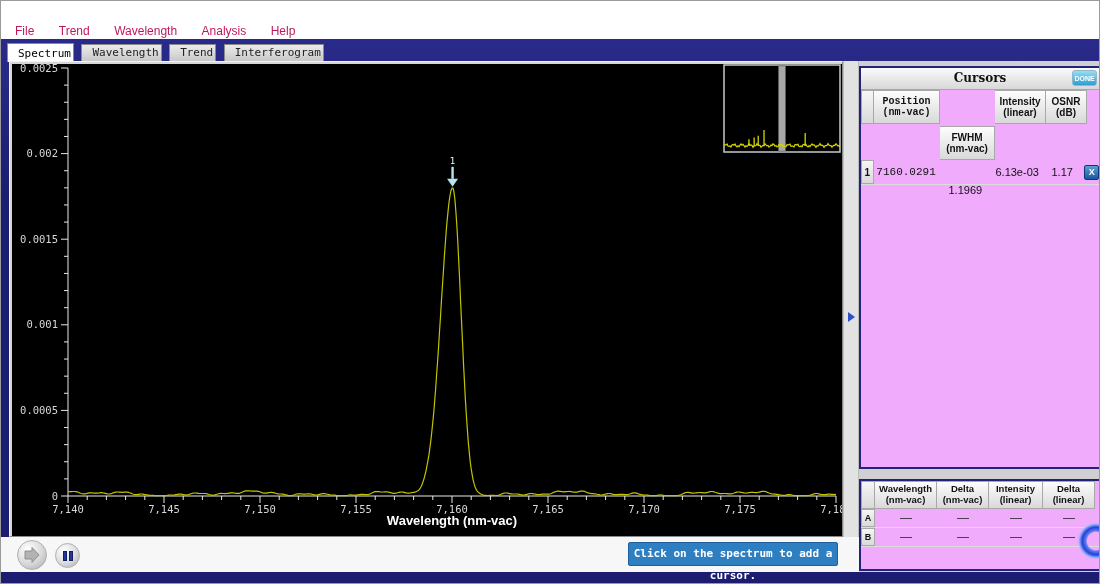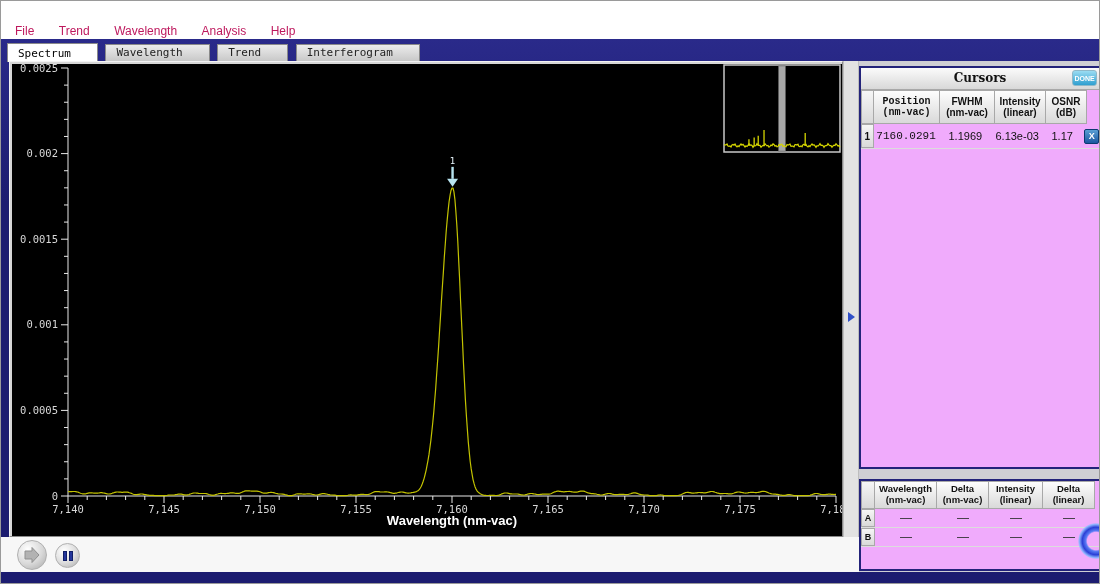--- a/index.html
+++ b/index.html
@@ -14,21 +14,21 @@
   .win-controls{position:absolute;right:8px;top:0;height:20px;display:flex;gap:26px;align-items:center;}
   .win-btn{color:#9a9a9a;font-size:12px;line-height:20px;width:14px;text-align:center;}
   
   .menubar{position:absolute;left:0;top:20px;width:1100px;height:18px;background:#ffffff;}
   .menu-item{display:inline-block;margin-left:8px;padding:0 6px;font-size:12px;color:#be185d;line-height:18px;}
   
   .navy{position:absolute;left:0;top:38px;width:1100px;height:546px;
         background:linear-gradient(#2a2a8a,#1c1c70 30%,#1c1c70);}
   
   .tabbar{position:absolute;left:6px;top:42px;height:18px;}
-  .tab{display:inline-block;height:16px;line-height:16px;padding:1px 26px 0 10px;margin-right:3px;
+  .tab{display:inline-block;height:16px;line-height:16px;padding:1px 2px 0 10px;margin-right:3px;
        background:linear-gradient(#ececec,#c6c6c6);border:1px solid #8a8a8a;border-bottom:none;
        font:11px "DejaVu Sans Mono",monospace;color:#222;vertical-align:bottom;text-align:center;}
   .tab.active{background:#ffffff;height:17px;line-height:17px;color:#000;}
   
   .plot-frame{position:absolute;left:8px;top:60px;width:834px;height:476px;background:#d6d6d6;
               border-top:1px solid #f2f2f2;border-left:1px solid #f2f2f2;
               border-right:1px solid #8a8a8a;border-bottom:1px solid #8a8a8a;box-sizing:border-box;}
   #spectrum-svg{position:absolute;left:2px;top:2px;background:#000;}
   
   .splitter{position:absolute;left:842px;top:60px;width:16px;height:476px;background:#e2e2e2;
@@ -50,21 +50,21 @@
   .thead{display:flex;}
   .hcell{background:linear-gradient(#fdfdfd,#d9d9d9);border:1px solid #a8a8a8;border-left:none;
          box-sizing:border-box;text-align:center;font:bold 10px "Liberation Sans",sans-serif;color:#111;
          display:flex;flex-direction:column;justify-content:center;line-height:1.15;}
   .rowhdr{background:linear-gradient(#f6f6f6,#d9d9d9);border:1px solid #a8a8a8;box-sizing:border-box;
           text-align:center;font:bold 10px "Liberation Sans",sans-serif;color:#111;
           display:flex;align-items:center;justify-content:center;}
   .trow{display:flex;align-items:center;border-bottom:1px solid #dcdcdc;}
   .vcell{text-align:center;font:11px "Liberation Sans",sans-serif;color:#111;box-sizing:border-box;}
   
-  .cw0{width:13px;} .cw1{width:66px;font-family:Liberation Mono, monospace;} .cw2{width:55px;} .cw3{width:51px;} .cw4{width:41px;}
+  .cw0{width:13px;} .cw1{width:66px;font-family:Liberation Mono, monospace;} .cw2{width:55px;margin-top:36px;} .cw3{width:51px;} .cw4{width:41px;}
   .cursors-panel .thead .hcell{height:34px;}
   .cursors-panel .trow{height:24px;}
   .cursors-panel .rowhdr{height:24px;}
   .xbtn{width:15px;height:15px;margin-left:2px;border-radius:2px;background:linear-gradient(#5a9fd4,#1b56a0);
         border:1px solid #0a3a70;color:#fff;font:bold 9px "Liberation Sans",sans-serif;line-height:13px;
         text-align:center;box-sizing:border-box;}
   
   .mw0{width:14px;} .mw1{width:62px;} .mw2{width:52px;} .mw3{width:54px;} .mw4{width:52px;}
   .markers-panel .thead .hcell{height:28px;font-size:9.5px;}
   .markers-panel .trow{height:18px;}
@@ -298,16 +298,17 @@
   <div class="play-btn">
     <svg width="28" height="28">
       <polygon points="7,10 14,10 14,6.5 21,14 14,21.5 14,18 7,18" fill="#b2b2b2" stroke="#8f8f8f" stroke-width="1"></polygon>
     </svg>
   </div>
   <div class="pause-btn">
     <span class="bar b1"></span>
     <span class="bar b2"></span>
   </div>
 
+  <div class="hint-btn">Click on the spectrum to add a cursor.</div>
 
   <div class="busy-ring"></div>
 
 </div>
 
 </body></html>

